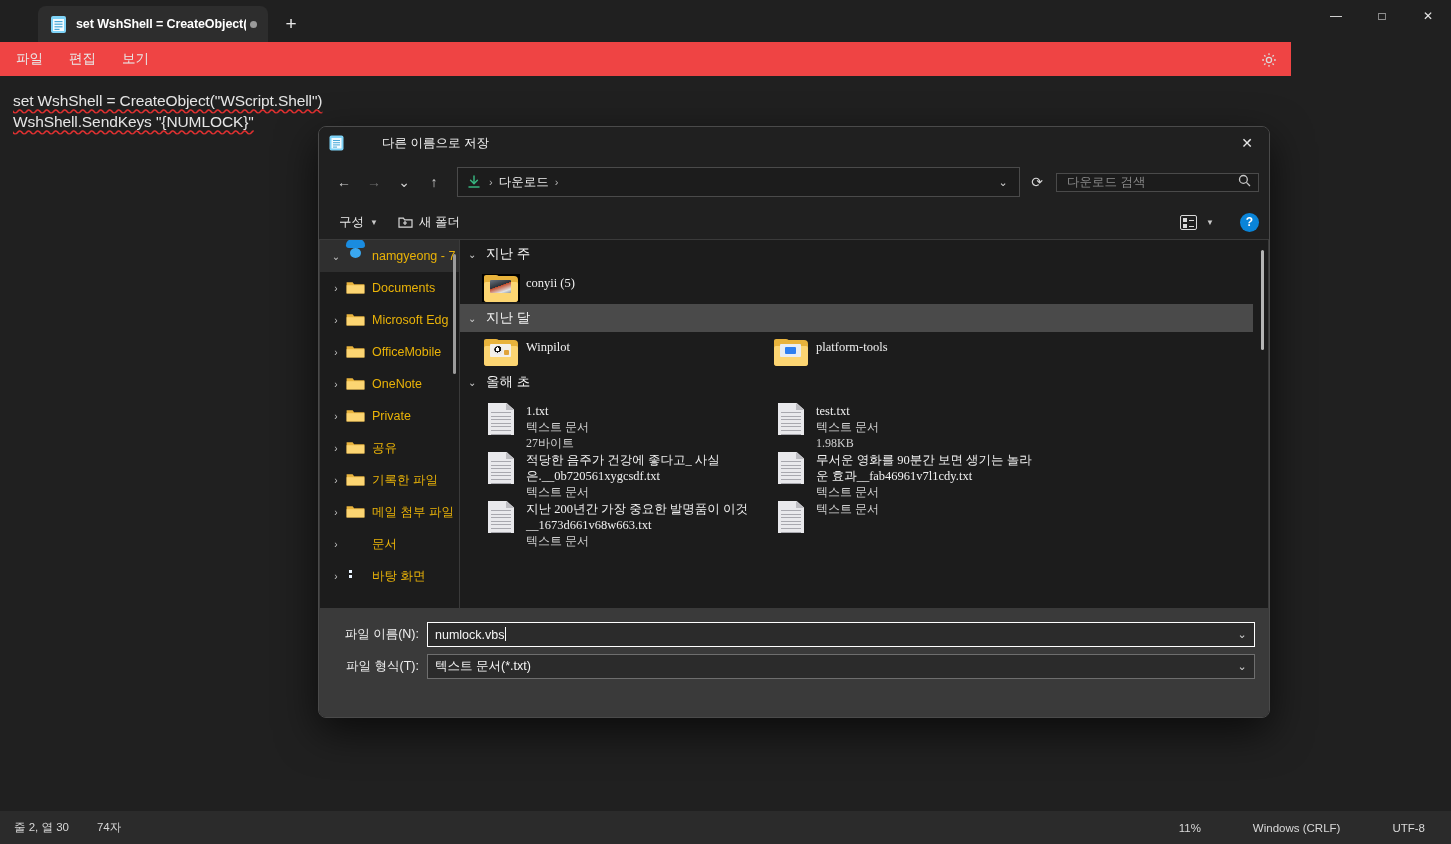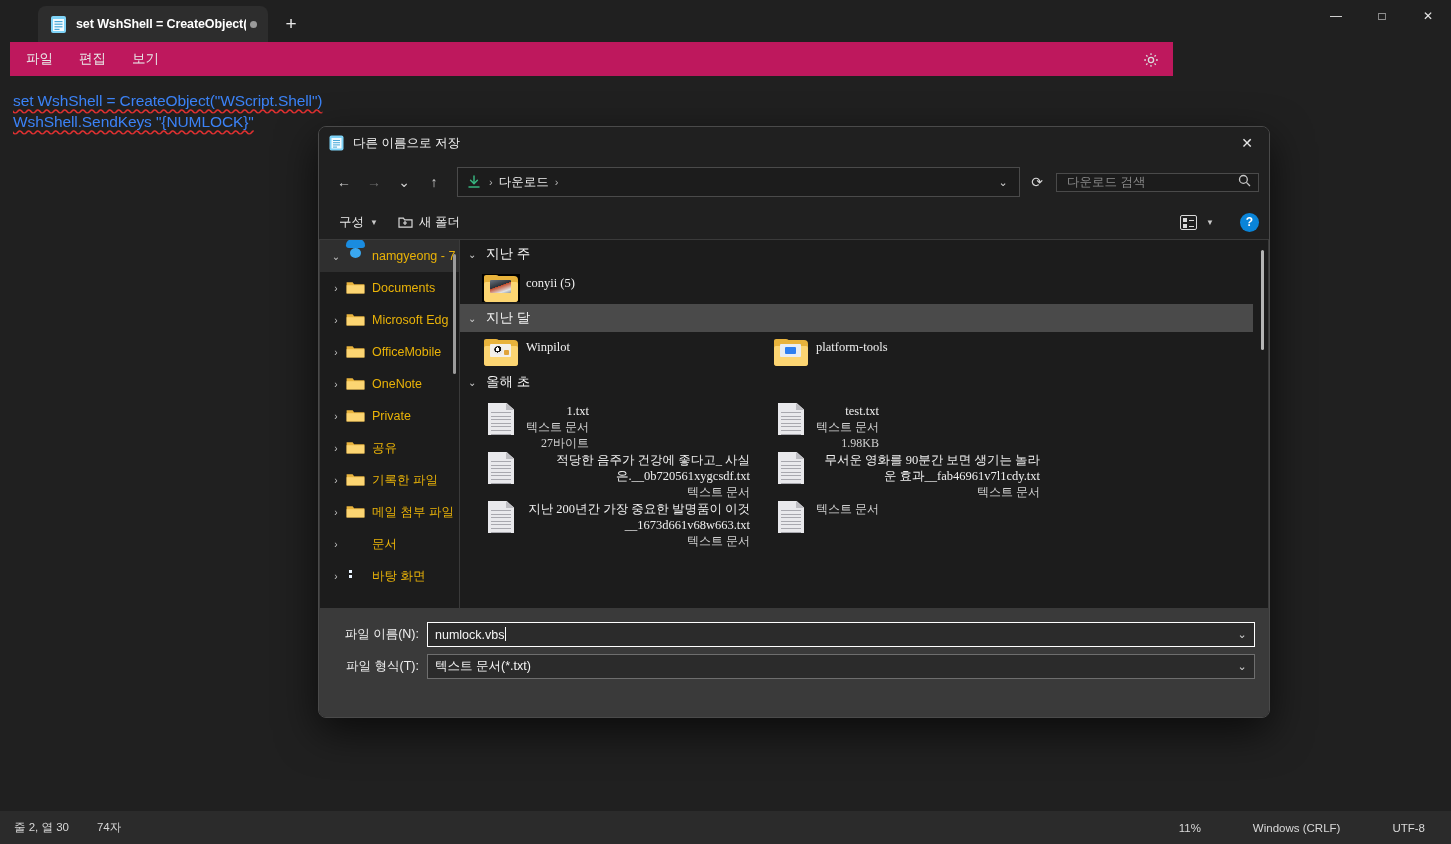--- a/index.html
+++ b/index.html
@@ -47,39 +47,39 @@
     color: #e8e8e8; font-size: 19px; font-weight: 300;
   }
   .np-wincontrols {
     position: absolute; right: 0; top: 0; display: flex;
   }
   .np-wc {
     width: 46px; height: 32px; display: flex; align-items: center; justify-content: center;
     color: #e6e6e6; font-size: 12px;
   }
   .np-menubar {
-    position: absolute; left: 0; top: 42px; width: 1163px; height: 34px;
-    background: #be185d;
-    display: flex; align-items: center; margin-left: 10px;
+    position: absolute; left: 0; top: 42px; width: 1291px; height: 34px;
+    background: #ef4444;
+    display: flex; align-items: center;
   }
   .np-menu-item {
     font-size: 13.5px; color: #e9e9e9;
     padding: 3px 10px; margin-left: 6px;
   }
   .np-gear {
     position: absolute; right: 12px; top: 8px;
     width: 20px; height: 20px; color: #dcdcdc;
   }
   .np-editor {
     position: absolute; left: 0; top: 76px; width: 1451px; height: 735px;
     background: #202020;
     padding: 14px 0 0 13px;
   }
   .np-line {
-    font-size: 15.5px; color: #3b82f6; line-height: 21px;
+    font-size: 15.5px; color: #e5e5e5; line-height: 21px;
     white-space: pre; letter-spacing: -0.1px;
   }
   .sq { text-decoration: underline wavy #e03030; text-decoration-skip-ink: none;
         text-underline-offset: 2px; }
   .np-status {
     position: absolute; left: 0; bottom: 0; width: 1451px; height: 33px;
     background: #2b2b2b;
     display: flex; align-items: center;
     font-size: 11.5px; color: #d8d8d8;
   }
@@ -96,21 +96,21 @@
     border: 1px solid #4a4a4a;
     border-radius: 8px;
     overflow: hidden;
     box-shadow: 0 14px 40px rgba(0,0,0,0.65);
   }
   .dlg-titlebar {
     height: 32px; display: flex; align-items: center;
     padding-left: 10px; background: #202020;
   }
   .dlg-ticon { width: 15px; height: 16px; margin-right: 9px; position: relative; }
-  .dlg-title { font-size: 12.5px; color: #f2f2f2; }
+  .dlg-title { font-size: 12.5px; color: #f2f2f2; margin-left: 29px; }
   .dlg-close {
     position: absolute; right: 0; top: 0; width: 44px; height: 32px;
     display: flex; align-items: center; justify-content: center;
     color: #e6e6e6; font-size: 14px;
   }
 
   
   .navrow {
     height: 46px; display: flex; align-items: center; padding: 0 10px;
   }
@@ -571,21 +571,21 @@
               </span>
               <span class="finfo">
                 <div class="fname">platform-tools</div>
               </span>
             </div>
           </div>
           <div class="grp-header">
             <span class="grp-chev">⌄</span>
             <span class="grp-label">올해 초</span>
           </div>
-          <div class="grp-row" style="flex-wrap: wrap; text-align: right;">
+          <div class="grp-row" style="flex-wrap: wrap;">
             <div class="fitem">
               <span class="ficon-wrap">
                 <span class="txtfile">
                   <span class="lines">
                     <i></i>
                     <i></i>
                     <i></i>
                     <i></i>
                     <i></i>
                     <i></i>

